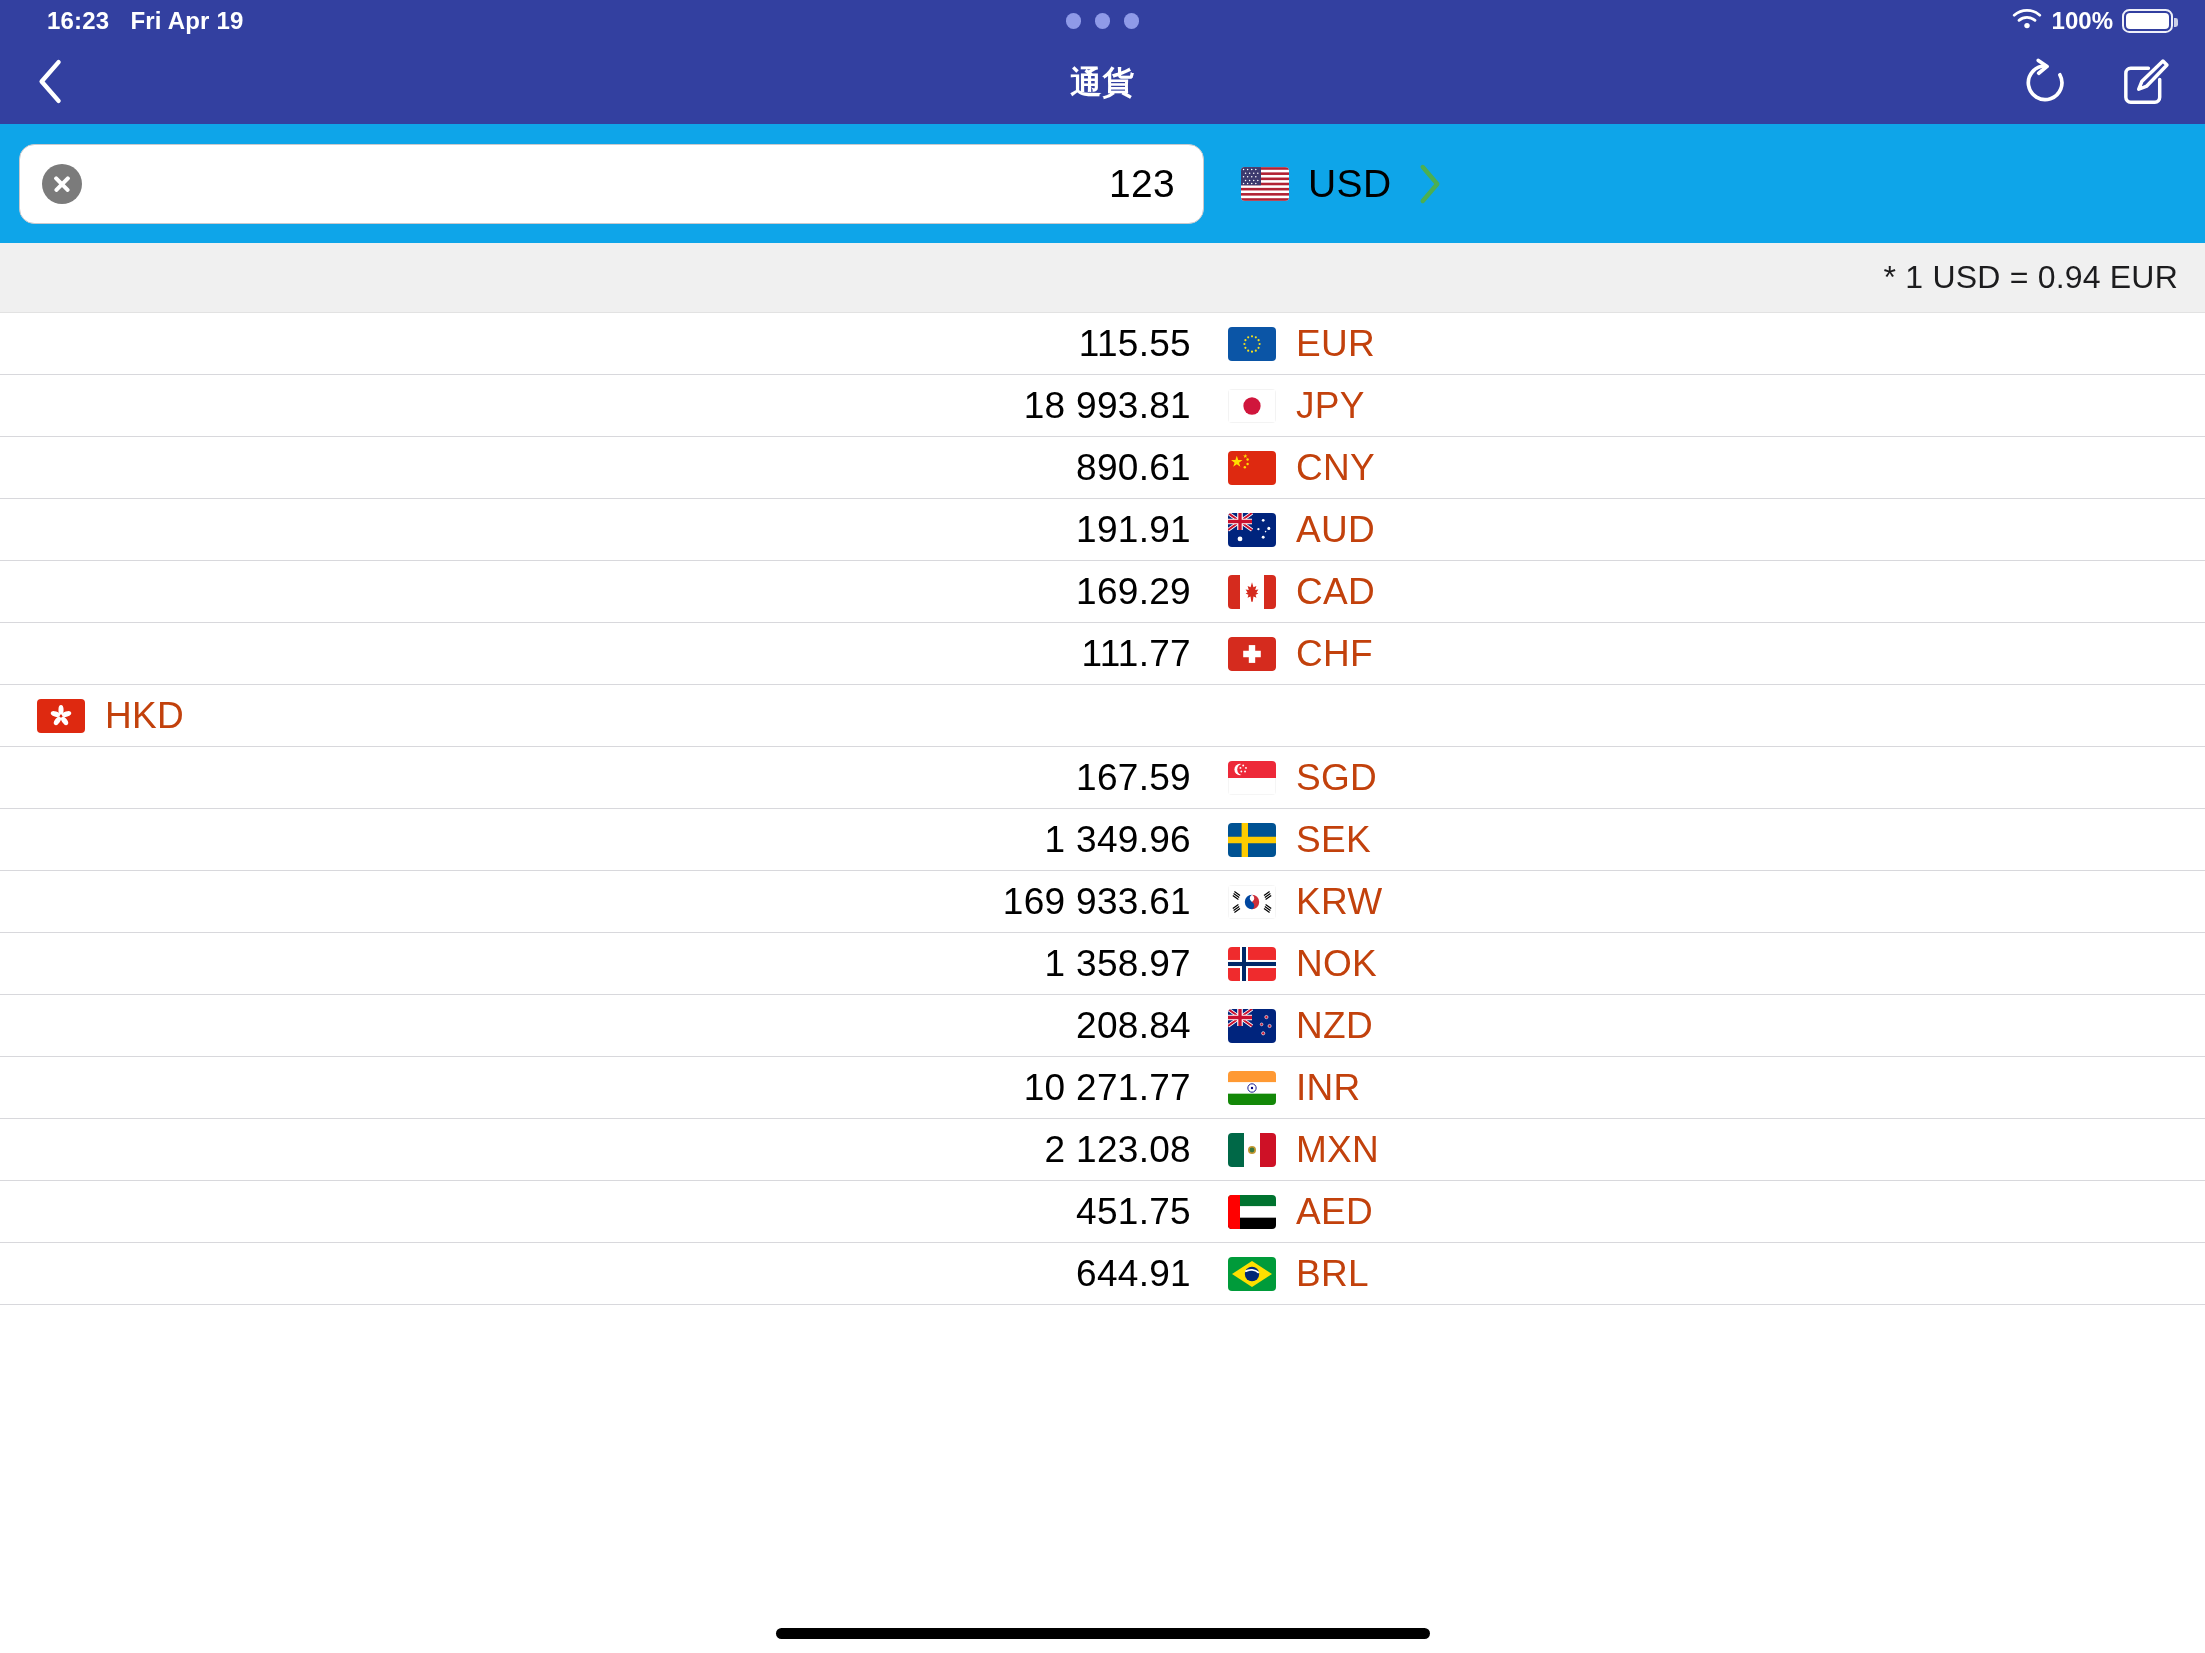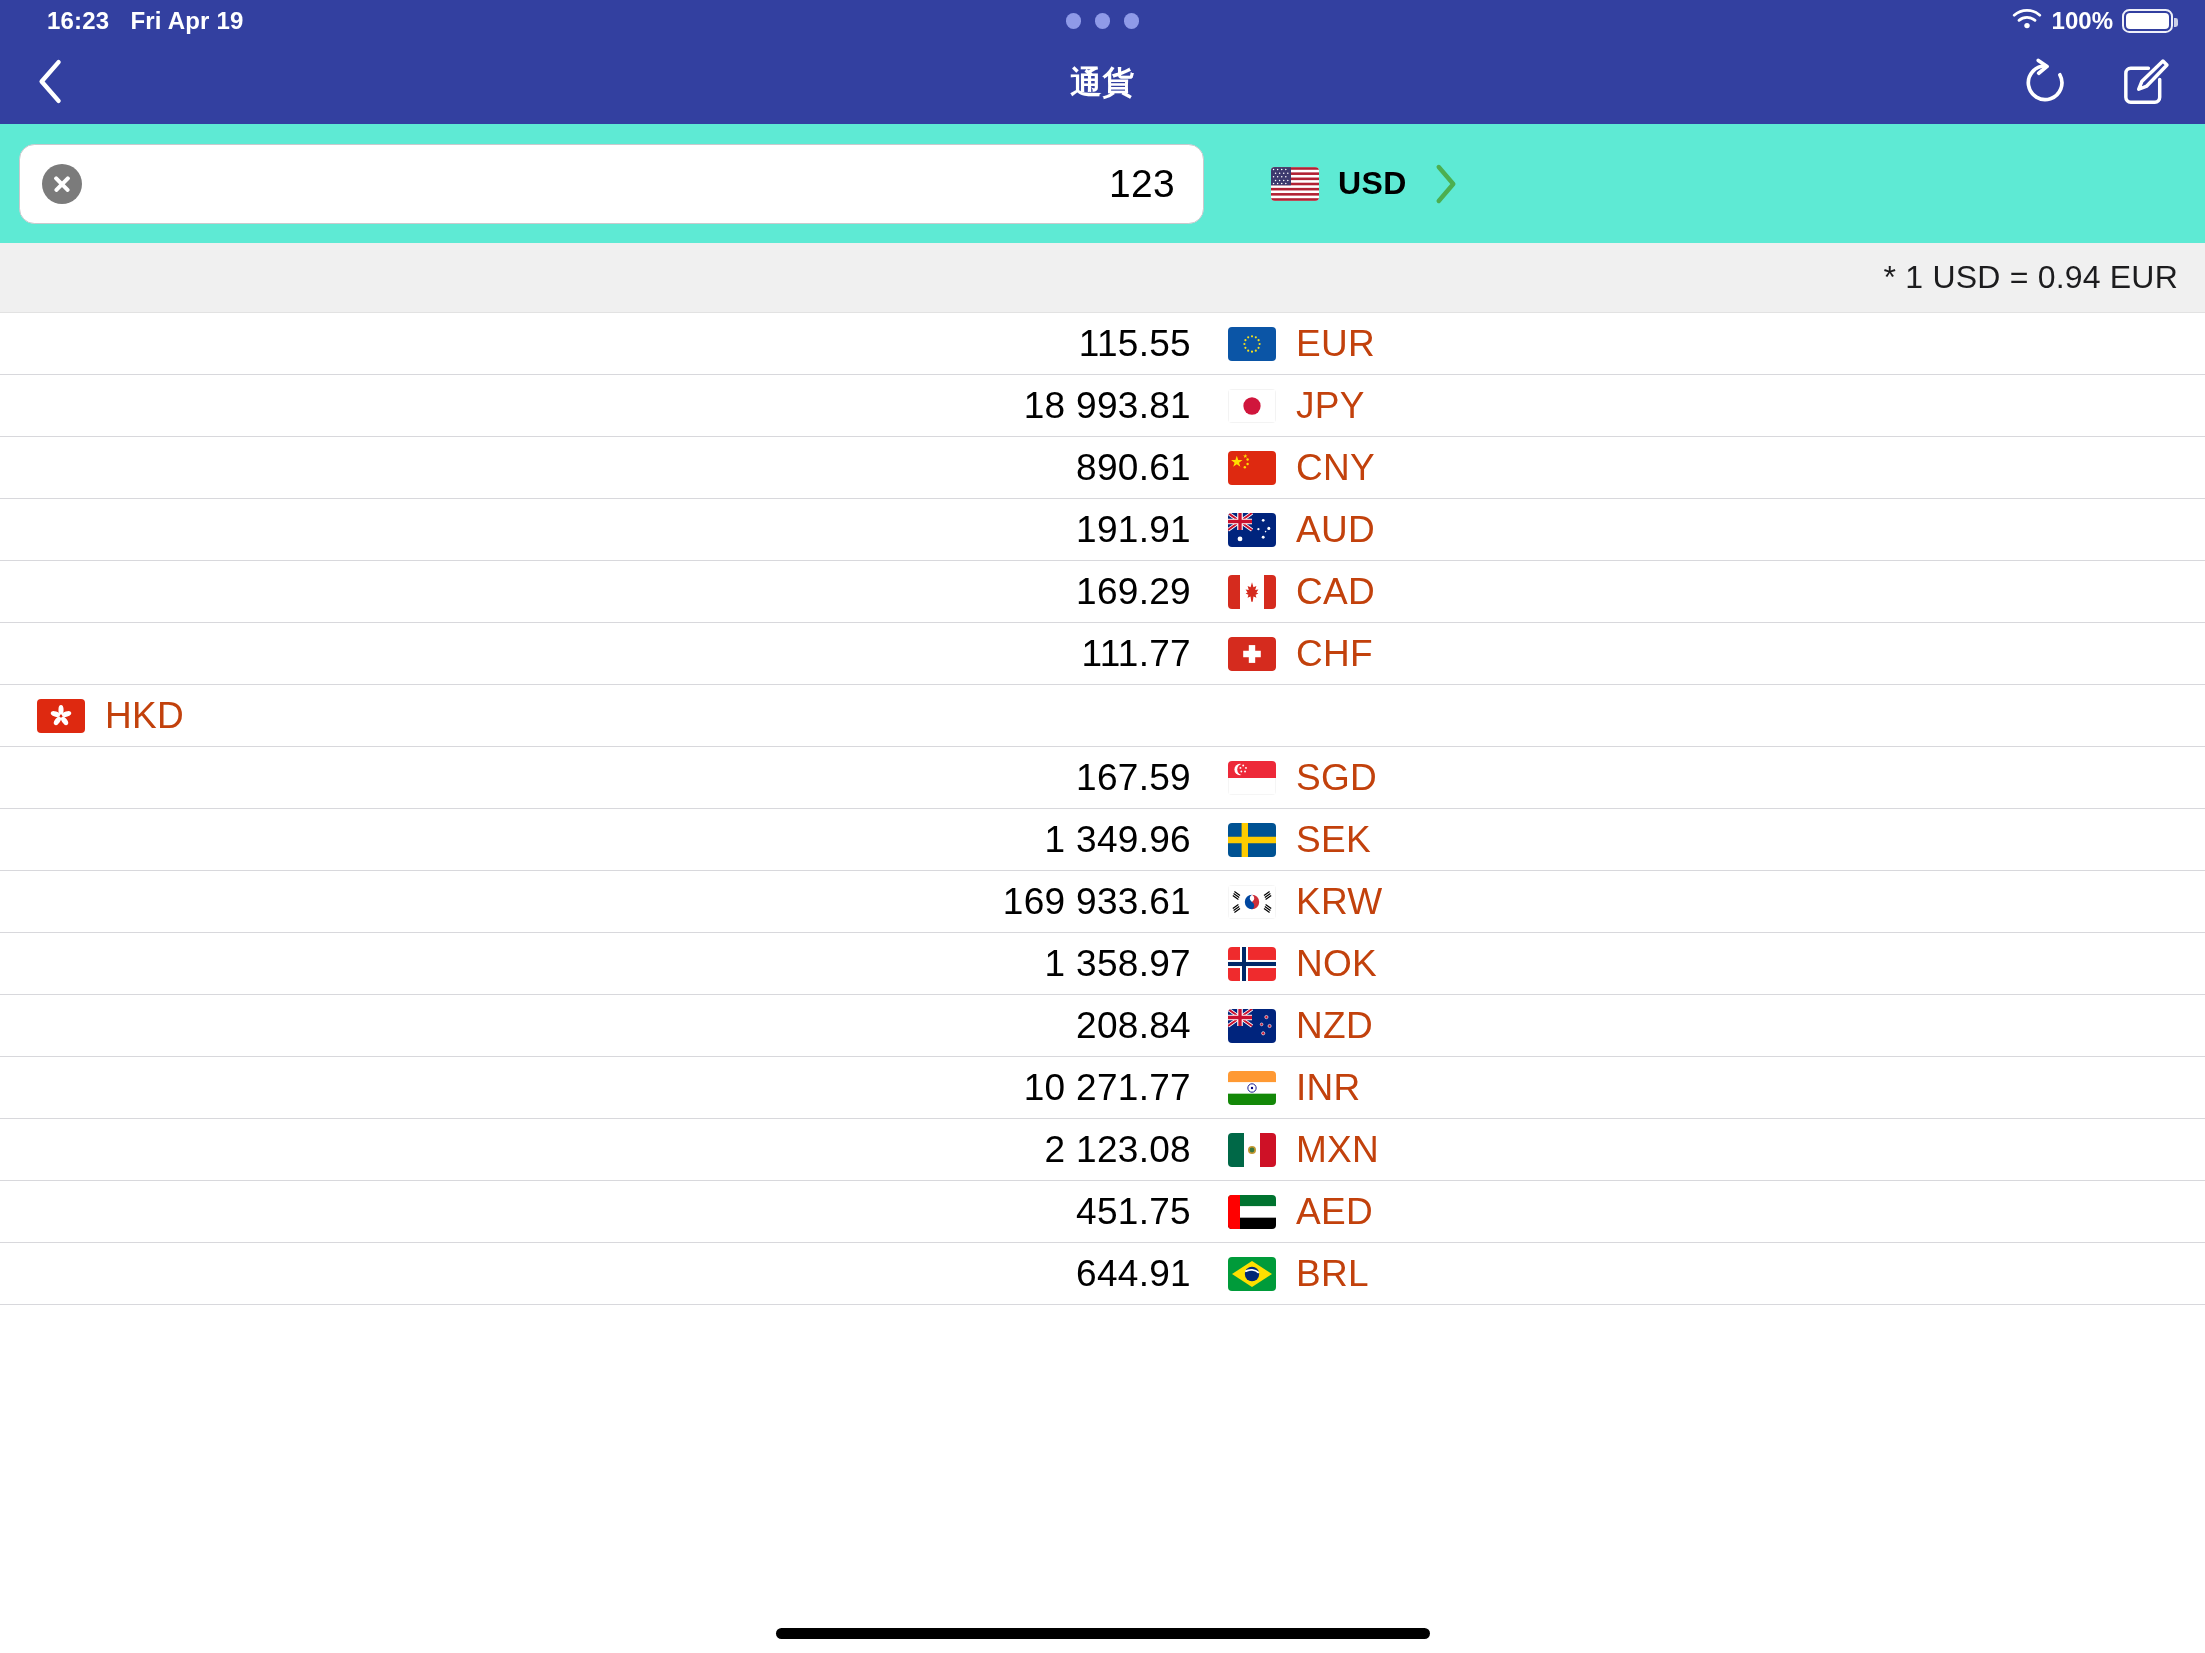--- a/index.html
+++ b/index.html
@@ -102,25 +102,24 @@
     margin-left: auto;
     display: flex;
     align-items: center;
     gap: 52px;
   }
   .nav-icon { cursor: pointer; display: flex; align-items: center; }
 
   
   .input-row {
     height: 119px;
-    background: #5eead4;
+    background: #0ea5e9;
     display: flex;
     align-items: center;
     padding: 0 0 0 18.6px;
-    gap: 30px;
   }
   .amount-field {
     flex: 0 0 1185px;
     height: 80px;
     border: 1.6px solid #c9c9cd;
     border-radius: 15.3px;
     background: #ffffff;
     display: flex;
     align-items: center;
     padding: 0 27.4px 0 22px;
@@ -153,24 +152,23 @@
   }
 
   .cur-select {
     display: flex;
     align-items: center;
     gap: 19.4px;
     margin-left: 37px;
     cursor: pointer;
   }
   .cur-select .code {
-    font-size: 32px;
+    font-size: 39px;
     color: #000000;
     letter-spacing: 0.4px;
-    font-weight: bold;
   }
   .chev-green { display: flex; align-items: center; margin-left: 6.5px; }
 
   
   .rate-bar {
     height: 70px;
     background: #f0f0f0;
     display: flex;
     align-items: center;
     justify-content: flex-end;

